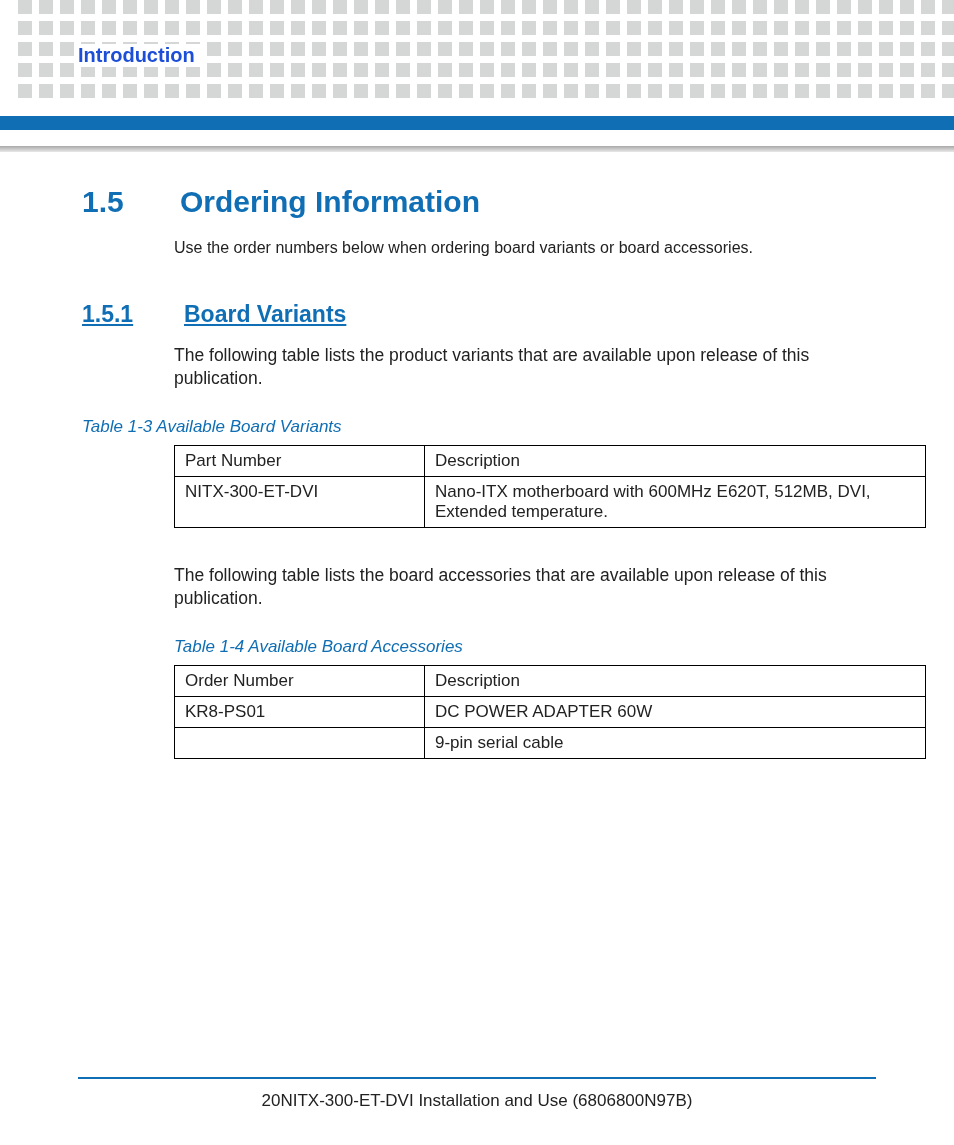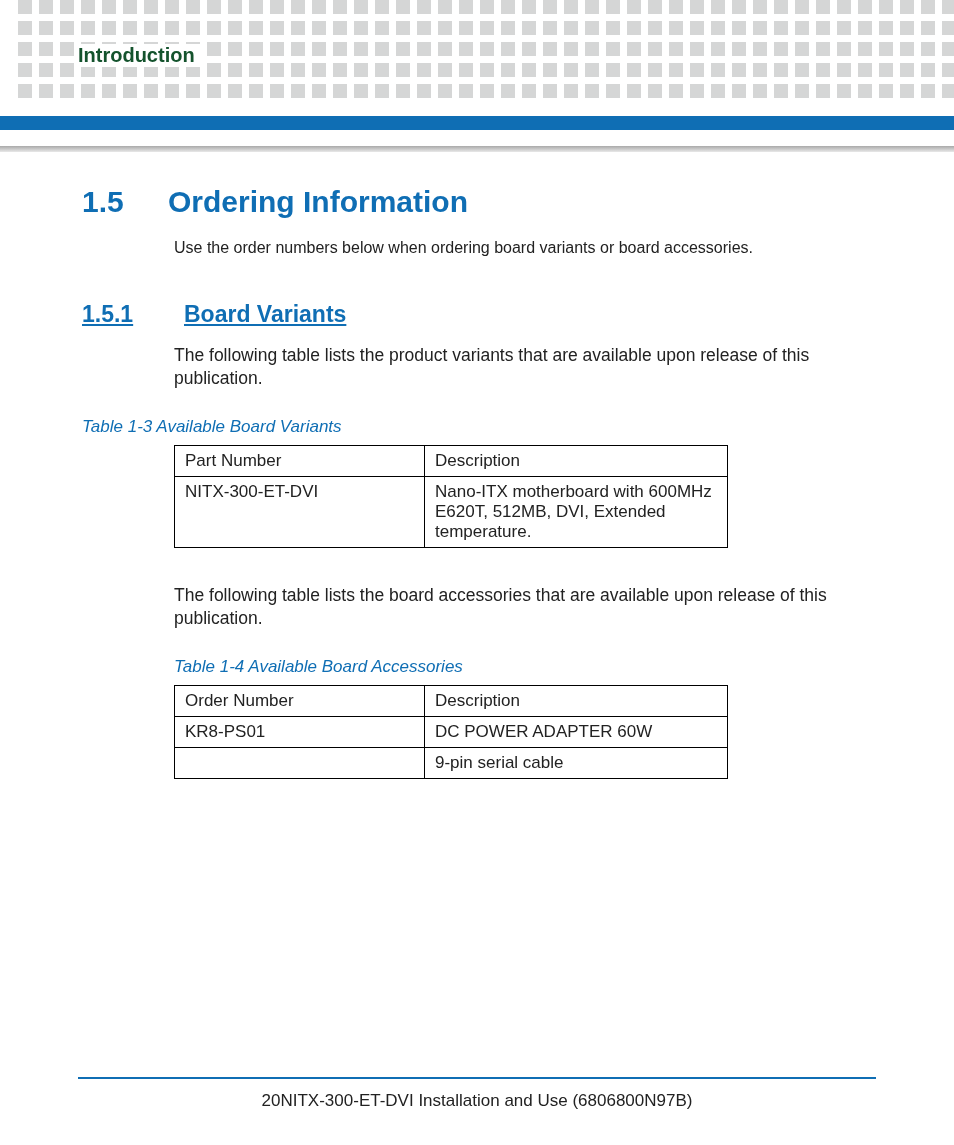--- a/index.html
+++ b/index.html
@@ -30,21 +30,21 @@
       height: 14px;
       background: #d5d6d6;
       flex-shrink: 0;
     }
     .chapter-label {
       position: absolute;
       left: 78px;
       top: 44px;
       font-size: 20px;
       font-weight: 700;
-      color: #14532d;
+      color: #1d4ed8;
       background: #fff;
       padding: 0 6px 0 0;
     }
     .blue-bar {
       position: absolute;
       top: 116px;
       left: 0;
       right: 0;
       height: 14px;
       background: #0f6eb4;
@@ -58,21 +58,21 @@
       background: linear-gradient(to bottom, #a9a9a9, #e8e8e8);
     }
     .content {
       position: absolute;
       top: 185px;
       left: 82px;
       right: 82px;
     }
     .h1-row {
       display: flex;
-      gap: 36px;
+      gap: 48px;
       color: #0f6eb4;
       font-weight: 700;
       font-size: 30px;
       margin-bottom: 18px;
       font-family: 'Segoe UI', 'Myriad Pro', Arial, sans-serif;
     }
     .h1-row .num { min-width: 50px; }
     .intro-text {
       margin-left: 92px;
       font-size: 16px;
@@ -96,21 +96,21 @@
       margin-bottom: 26px;
     }
     .table-caption {
       color: #0f6eb4;
       font-style: italic;
       font-size: 17px;
       margin-bottom: 8px;
     }
     .tbl {
       border-collapse: collapse;
-      width: 554px;
+      width: 752px;
       margin-left: 92px;
       margin-bottom: 36px;
       font-size: 17px;
     }
     .tbl th, .tbl td {
       border: 1.5px solid #000;
       padding: 5px 10px 5px 10px;
       text-align: left;
       vertical-align: top;
       font-weight: 400;

